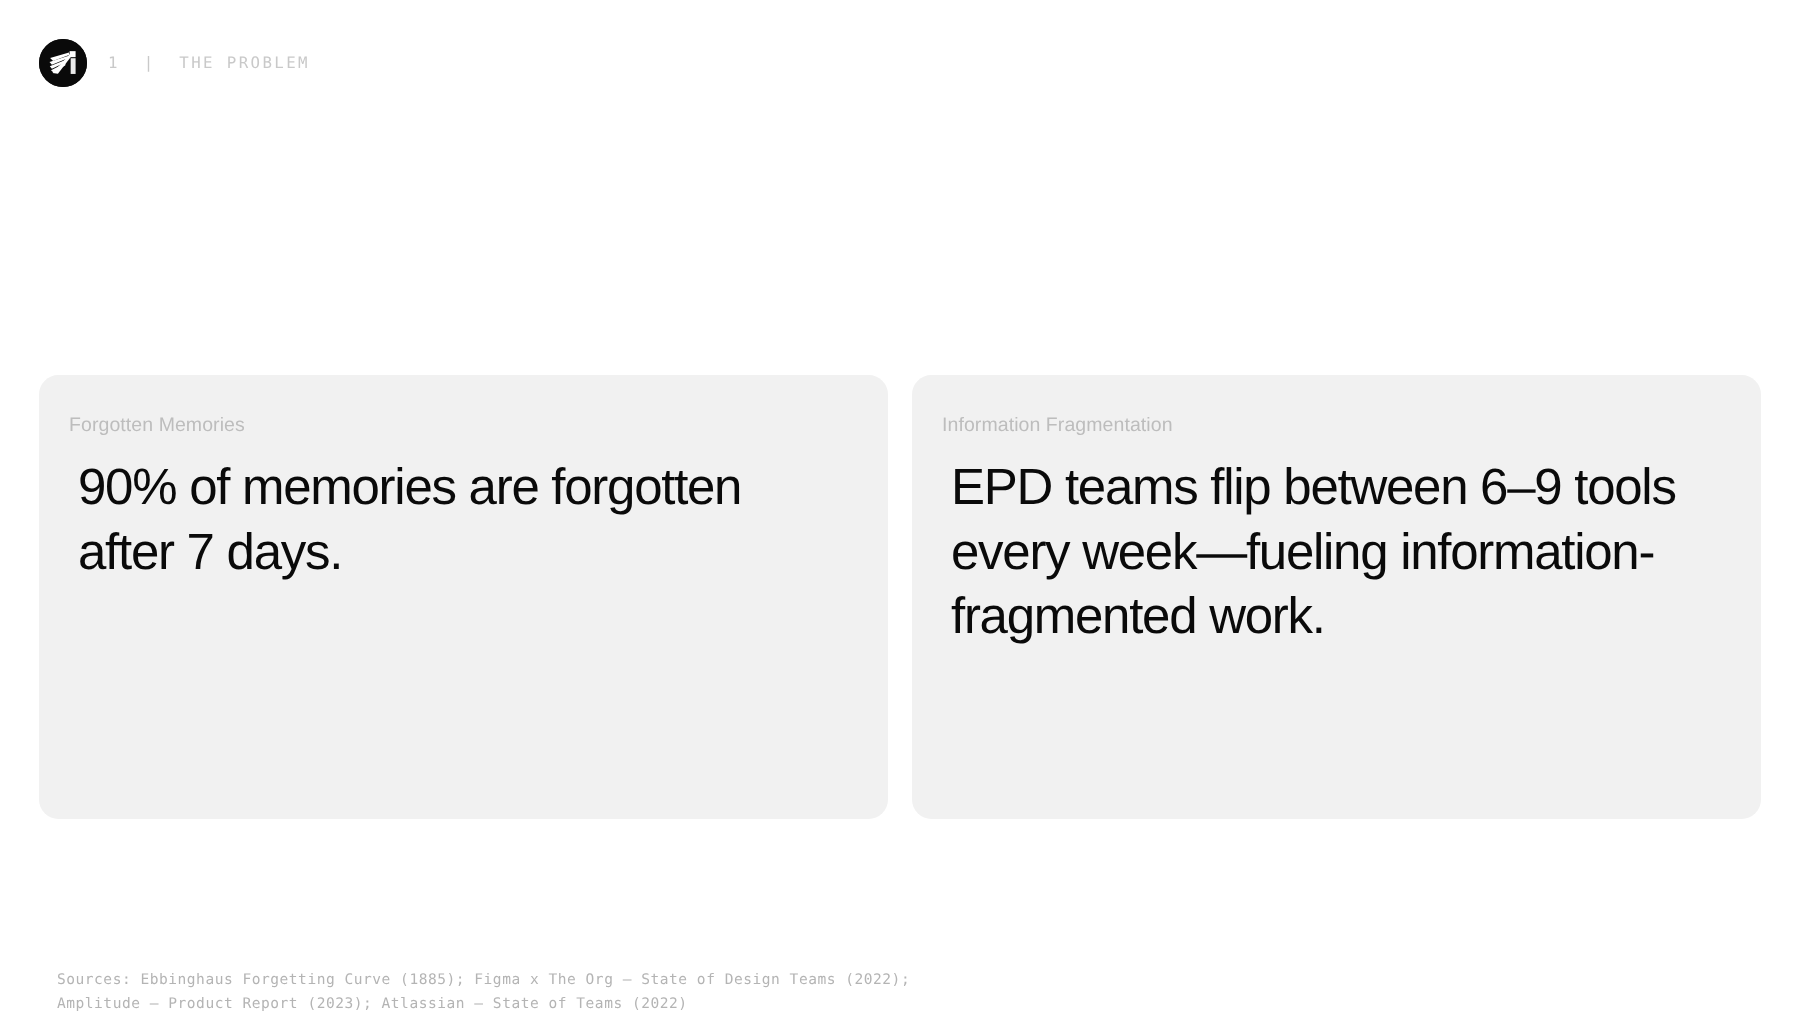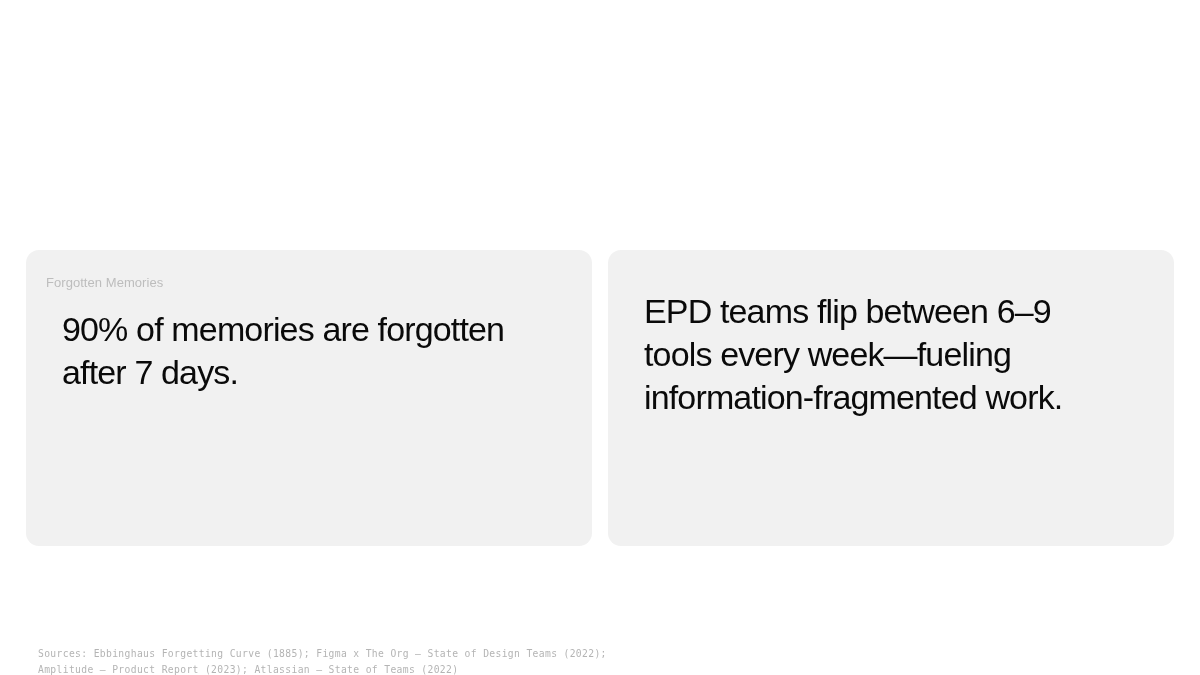--- a/index.html
+++ b/index.html
@@ -90,21 +90,21 @@
     letter-spacing: 0.05px;
     line-height: 18px;
     margin: 0 0 12px 0;
   }
   .card-body {
     font-size: 34px;
     line-height: 43px;
     font-weight: 400;
     letter-spacing: -0.85px;
     color: #0a0a0a;
-    margin: 16px;
+    margin: 6px;
   }
 
   
   .sources {
     position: absolute;
     left: 26px;
     top: 634px;
     font-family: "DejaVu Sans Mono", "Liberation Mono", monospace;
     font-size: 9.7px;
     line-height: 15.5px;
@@ -112,30 +112,48 @@
     color: #b4b4b4;
     white-space: pre-line;
     margin: 12px;
   }
 </style>
 </head>
 <body>
 
 <div class="slide">
 
+  <div class="eyebrow">
+    <span class="logo-mark">
+      <svg width="32" height="32" viewBox="0 0 32 32" aria-hidden="true">
+        <circle cx="16" cy="16" r="16" fill="#0a0a0a"></circle>
+        <g fill="#ffffff">
+          <path d="M9.0 22.6 L21.5 9.0 L22.6 10.1 L12.6 23.2 Z"></path>
+          <path d="M7.4 12.6 L20.0 9.0 L20.0 10.6 L9.4 14.6 Z"></path>
+          <path d="M7.0 15.4 L19.2 11.4 L19.2 12.9 L8.6 17.2 Z"></path>
+          <path d="M7.2 18.2 L18.4 13.7 L18.4 15.2 L8.6 19.9 Z"></path>
+          <path d="M8.0 20.9 L17.6 16.0 L17.6 17.5 L9.6 22.4 Z"></path>
+          <rect x="20.4" y="8.1" width="4.0" height="4.0"></rect>
+          <path d="M21.1 12.8 L24.4 12.8 L24.4 23.3 L21.1 23.3 Z" opacity="0.92"></path>
+        </g>
+      </svg>
+    </span>
+    <span class="eyebrow-text">1  |  THE PROBLEM</span>
+  </div>
 
 
   <div class="cards">
 
     <div class="card">
       <p class="card-label">Forgotten Memories</p>
       <p class="card-body">90% of memories are forgotten after 7 days.</p>
     </div>
 
     <div class="card">
+      <p class="card-label">Information Fragmentation</p>
       <p class="card-body">EPD teams flip between 6–9 tools every week—fueling information-fragmented work.</p>
     </div>
 
   </div>
 
   <p class="sources">Sources: Ebbinghaus Forgetting Curve (1885); Figma x The Org – State of Design Teams (2022);
 Amplitude – Product Report (2023); Atlassian – State of Teams (2022)</p>
 
 </div>
 

